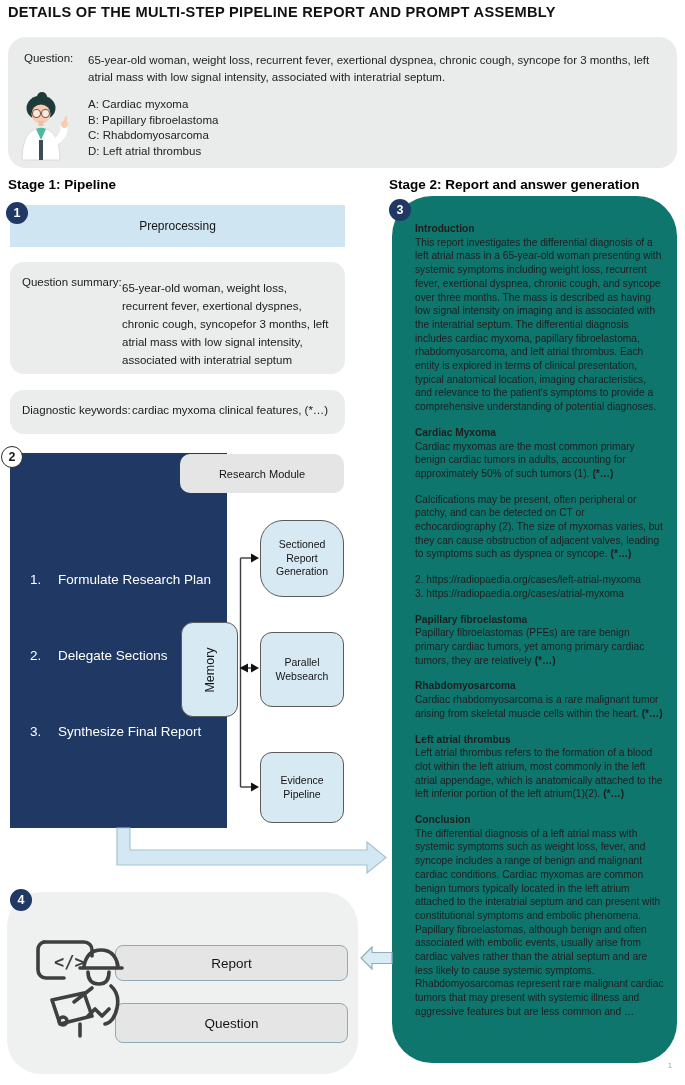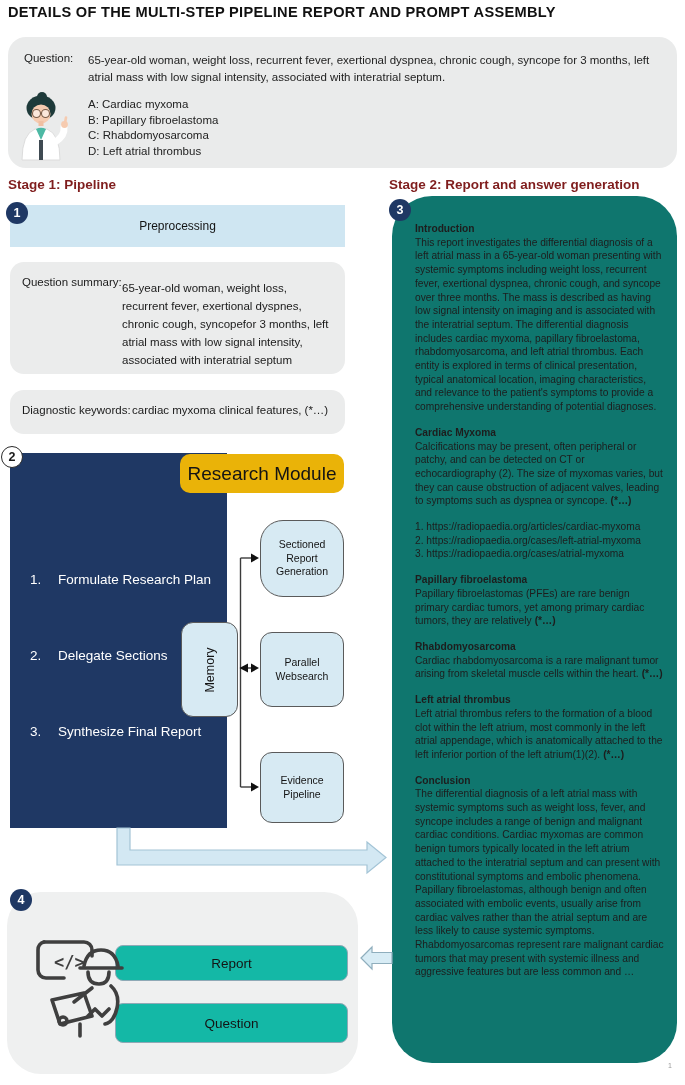--- a/index.html
+++ b/index.html
@@ -14,21 +14,21 @@
   .main-title { left:8px; top:4px; width:660px; font-size:14.6px; font-weight:800; letter-spacing:.3px; color:#111; }
 
   
   .q-card { left:8px; top:37px; width:669px; height:131px; background:#eaebeb; border-radius:18px; }
   .q-label { left:24px; top:52px; font-size:11.5px; color:#222; }
   .q-text { left:88px; top:52px; width:578px; font-size:11.5px; line-height:16.5px; color:#222; }
   .q-options { left:88px; top:97px; font-size:11.5px; line-height:15.6px; color:#222; }
   .doctor { left:15px; top:90px; }
 
   
-  .stage-head { font-size:13.5px; font-weight:700; color:#7f1d1d; }
+  .stage-head { font-size:13.5px; font-weight:700; color:#000000; }
   .s1-head { left:8px; top:177px; }
   .s2-head { left:389px; top:177px; }
 
   
   .badge { width:22px; height:22px; border-radius:50%; background:#1f3864; color:#fff;
            font-size:12.5px; font-weight:700; display:flex; align-items:center; justify-content:center; z-index:9; }
   .badge.light { background:#fff; border:1.6px solid #2b2b2b; color:#1a1a1a; }
   .b1 { left:6px;  top:202px; }
   .b2 { left:1px;  top:446px; }
   .b3 { left:389px; top:199px; }
@@ -45,22 +45,22 @@
   .dk-value { left:132px; top:404px; font-size:11.5px; }
 
   
   .sup-box { left:10px; top:453px; width:217px; height:375px; background:#1f3864; z-index:1; }
   .sup-title { left:30px; top:436px; font-size:13.5px; color:#fff; z-index:2; }
   .sup-item { left:30px; font-size:13.5px; color:#fff; z-index:2; display:flex; }
   .sup-item .num { width:28px; }
   .si1 { top:572px; } .si2 { top:648px; } .si3 { top:724px; }
 
   
-  .research-box { left:180px; top:454px; width:164px; height:39px; background:#eab308; border-radius:10px;
-                  display:flex; align-items:center; justify-content:center; font-size:19px; color:#141414; z-index:4; }
+  .research-box { left:180px; top:454px; width:164px; height:39px; background:#e5e5e5; border-radius:10px;
+                  display:flex; align-items:center; justify-content:center; font-size:11px; color:#141414; z-index:4; }
   .mini-box { background:#d7eaf3; border:1px solid #5a5a5a; border-radius:12px;
               display:flex; align-items:center; justify-content:center; text-align:center;
               font-size:10.5px; line-height:13.5px; color:#141414; z-index:4; padding:4px; }
   .box-sectioned { left:260px; top:520px; width:84px; height:77px;border-radius:23px; }
   .box-websearch { left:260px; top:632px; width:84px; height:75px; }
   .box-evidence  { left:260px; top:752px; width:84px; height:71px; }
   .memory-box { left:181px; top:622px; width:57px; height:95px; background:#d7eaf3; border:1px solid #5a5a5a;
                 border-radius:12px; display:flex; align-items:center; justify-content:center; z-index:4; }
   .memory-box span { transform:rotate(-90deg); font-size:12.5px; white-space:nowrap; color:#141414; }
 
@@ -68,21 +68,21 @@
   .s2-panel { left:392px; top:196px; width:285px; height:867px; background:#0f766e; border-radius:40px; overflow:hidden; z-index:1; }
   .report { position:absolute; left:23px; top:26px; width:250px; font-size:10.2px; line-height:13.7px; color:#1d1d1d; }
   .report .hd { font-weight:700; }
   .report .hd.it { font-style:italic; }
   .report .bd { margin:0 0 12px 0; }
   .report .more { font-weight:700; margin-left:3px; }
 
   
   .prompt-box { left:7px; top:892px; width:351px; height:182px; background:#eff0f0; border-radius:34px; }
   .prompt-title { left:7px; top:960px; width:351px; text-align:center; font-size:19px; color:#141414; }
-  .btn { left:115px; width:233px; background:#14b8a6; border:1px solid #8fa9b6; border-radius:8px;
+  .btn { left:115px; width:233px; background:#e5e5e5; border:1px solid #8fa9b6; border-radius:8px;
          display:flex; align-items:center; justify-content:center; font-size:13.5px; color:#141414; }
   .report-btn { top:945px; height:36px; }
   .question-btn { top:1003px; height:40px;justify-content:center; }
   .engineer { left:36px; top:928px; }
 
   .page-num { left:668px; top:1062px; font-size:7px; color:#9a9a9a; }
 
   svg.overlay { position:absolute; left:0; top:0; z-index:3; pointer-events:none; }
 </style>
 </head>
@@ -173,23 +173,23 @@
   </div>
   <div class="abs memory-box">
     <span>Memory</span>
   </div>
 
   <div class="abs s2-panel">
     <div class="report">
       <div class="hd">Introduction</div>
       <p class="bd">This report investigates the differential diagnosis of a left atrial mass in a 65-year-old woman presenting with systemic symptoms including weight loss, recurrent fever, exertional dyspnea, chronic cough, and syncope over three months. The mass is described as having low signal intensity on imaging and is associated with the interatrial septum. The differential diagnosis includes cardiac myxoma, papillary fibroelastoma, rhabdomyosarcoma, and left atrial thrombus. Each entity is explored in terms of clinical presentation, typical anatomical location, imaging characteristics, and relevance to the patient's symptoms to provide a comprehensive understanding of potential diagnoses.</p>
       <div class="hd">Cardiac Myxoma</div>
+      <p class="bd"><span>Cardiac myxomas are the most common primary benign cardiac tumors in adults, accounting for approximately 50% of such tumors (1).</span><span class="more">(*…)</span></p>
       <p class="bd"><span>Calcifications may be present, often peripheral or patchy, and can be detected on CT or echocardiography (2). The size of myxomas varies, but they can cause obstruction of adjacent valves, leading to symptoms such as dyspnea or syncope.</span><span class="more">(*…)</span></p>
       <p class="bd">
-        <span style="display:block">1. https://radiopaedia.org/articles/cardiac-myxoma</span>
         <span style="display:block">2. https://radiopaedia.org/cases/left-atrial-myxoma</span>
         <span style="display:block">3. https://radiopaedia.org/cases/atrial-myxoma</span>
       </p>
       <div class="hd">Papillary fibroelastoma</div>
       <p class="bd"><span>Papillary fibroelastomas (PFEs) are rare benign primary cardiac tumors, yet among primary cardiac tumors, they are relatively</span><span class="more">(*…)</span></p>
       <div class="hd">Rhabdomyosarcoma</div>
       <p class="bd"><span>Cardiac rhabdomyosarcoma is a rare malignant tumor arising from skeletal muscle cells within the heart.</span><span class="more">(*…)</span></p>
       <div class="hd">Left atrial thrombus</div>
       <p class="bd"><span>Left atrial thrombus refers to the formation of a blood clot within the left atrium, most commonly in the left atrial appendage, which is anatomically attached to the left inferior portion of the left atrium(1)(2).</span><span class="more">(*…)</span></p>
       <div class="hd">Conclusion</div>

